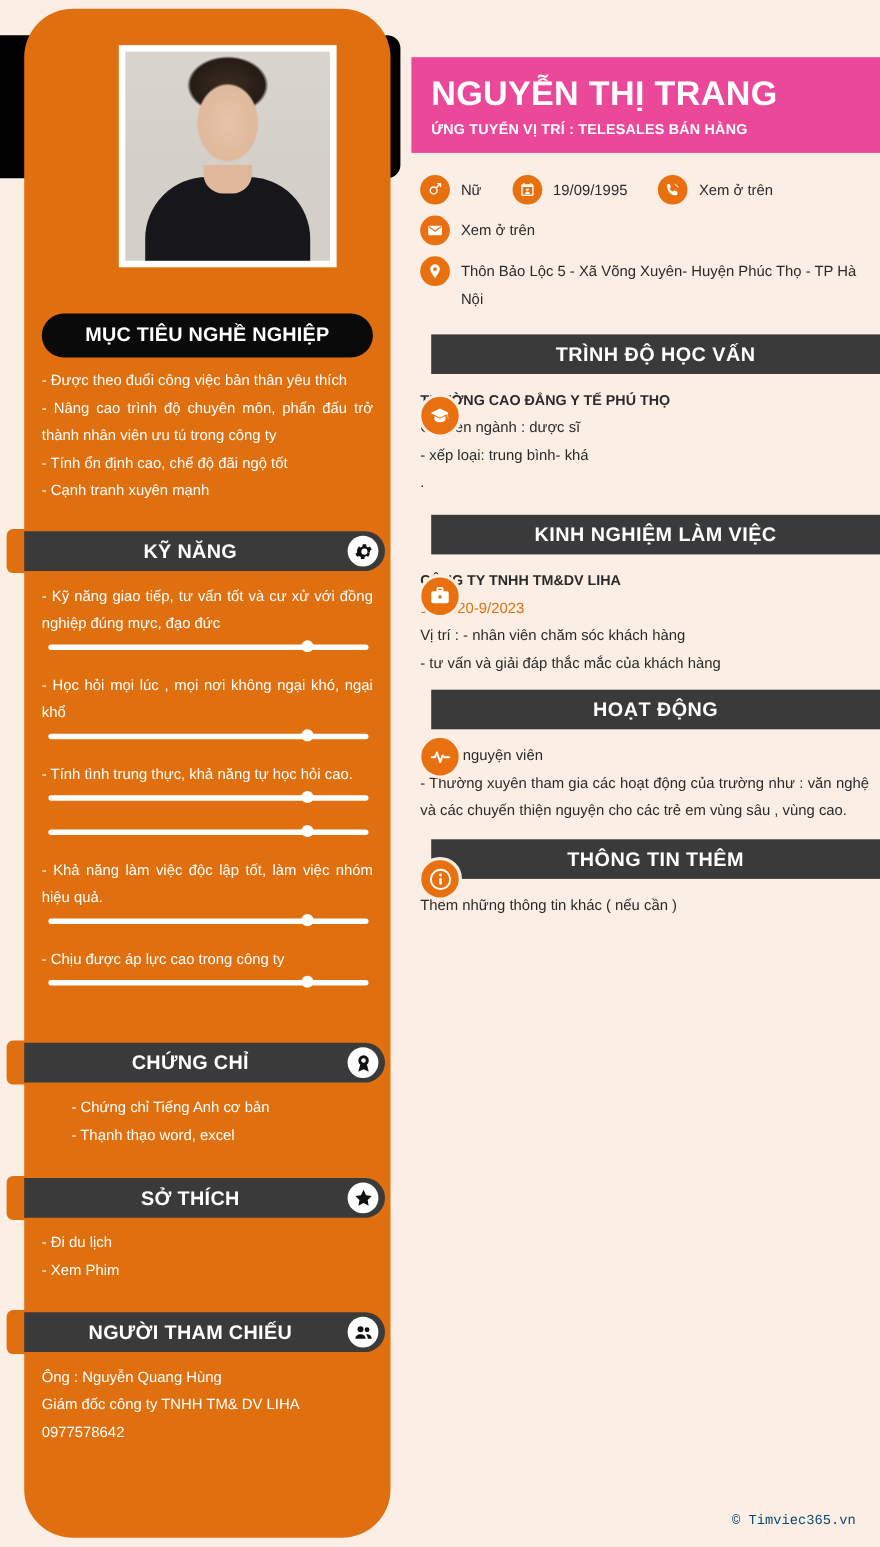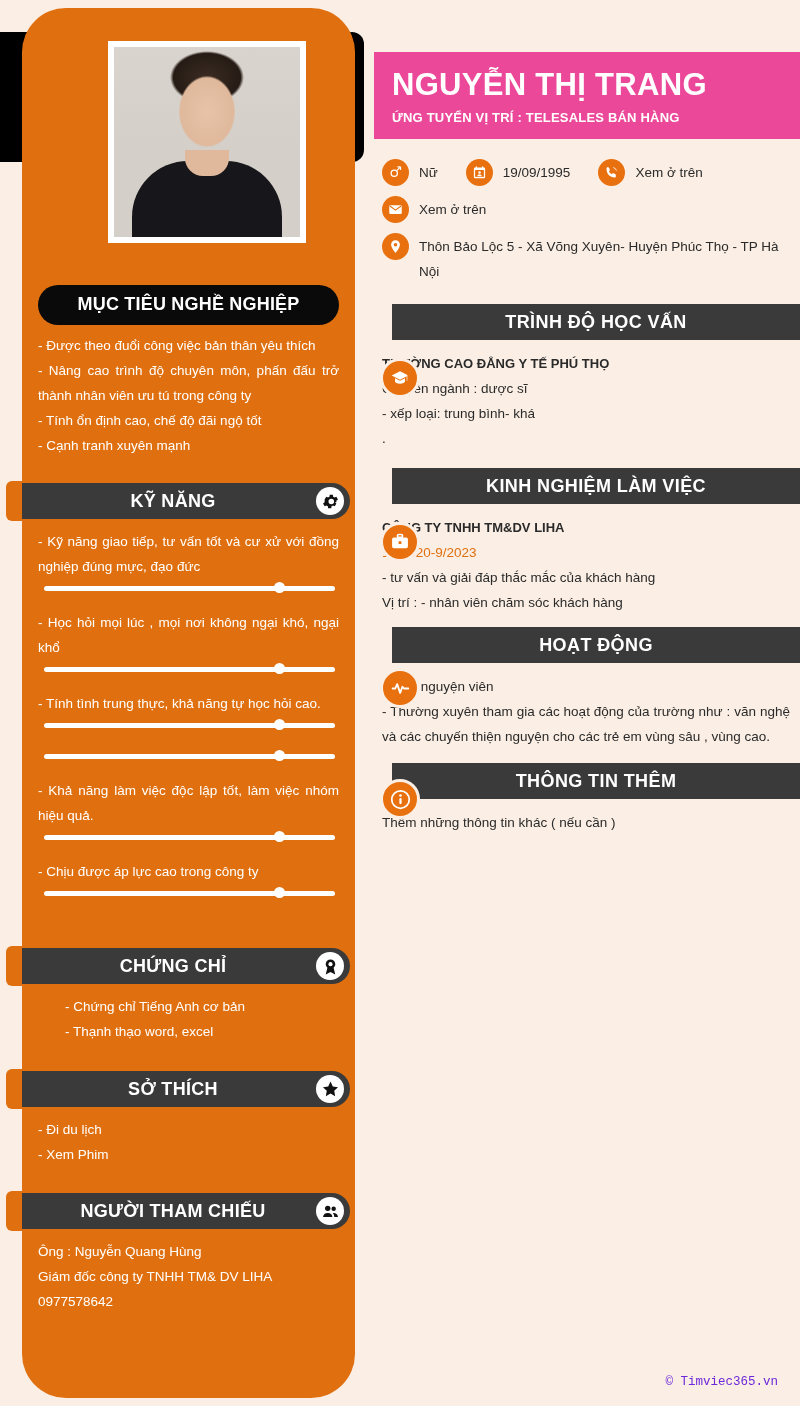--- a/index.html
+++ b/index.html
@@ -118,21 +118,21 @@
     width:40px; height:40px; border-radius:50%; background:#E8700F;
     border:3px solid #FBEFE5;
     display:flex; align-items:center; justify-content:center;
   }
   .rsec-body { padding:11px 10px 0 8px; font-size:13.5px; color:#2A2A2A; line-height:25px; }
   .rsec-body .bold { font-weight:bold; font-size:13px; }
   .rsec-body .date { color:#E0700F; }
 
   #footer {
     position:absolute; left:0; top:1375px; width:800px; text-align:right;
-    padding-right:22px; color:#6d28d9; font-size:12.5px;
+    padding-right:22px; color:#0c4a6e; font-size:12.5px;
     font-family:"Liberation Mono", monospace;
   }
   svg { display:block; }
 </style>
 </head>
 <body>
 
 <div class="black-bar" id="black-bar-left"></div>
 <div class="black-bar" id="black-bar-right"></div>
 
@@ -349,22 +349,22 @@
         <svg width="20" height="20" viewBox="0 0 24 24" fill="#fff">
           <rect x="9" y="3" width="6" height="3.4" rx="1.4" fill="none" stroke="#fff" stroke-width="2"></rect>
           <rect x="2.5" y="6.6" width="19" height="13" rx="2.2"></rect>
           <rect x="10.3" y="11" width="3.4" height="3.4" rx=".6" fill="#E8700F"></rect>
         </svg>
       </span>
     </div>
     <div class="rsec-body">
       <p class="bold">CÔNG TY TNHH TM&amp;DV LIHA</p>
       <p class="date">12/2020-9/2023</p>
+      <p>Vị trí : - nhân viên chăm sóc khách hàng</p>
       <p>- tư vấn và giải đáp thắc mắc của khách hàng</p>
-      <p>Vị trí : - nhân viên chăm sóc khách hàng</p>
     </div>
   </div>
 
   <div class="rsec" style="margin-top:12px;">
     <div class="rsec-head">
       <span class="t">HOẠT ĐỘNG</span>
       <span class="circ">
         <svg width="21" height="21" viewBox="0 0 24 24" fill="none" stroke="#fff" stroke-width="2.1" stroke-linecap="round" stroke-linejoin="round">
           <path d="M3 12h3l2.2-5 3.4 10 2.6-7 1.8 2h4.9"></path>
         </svg>

